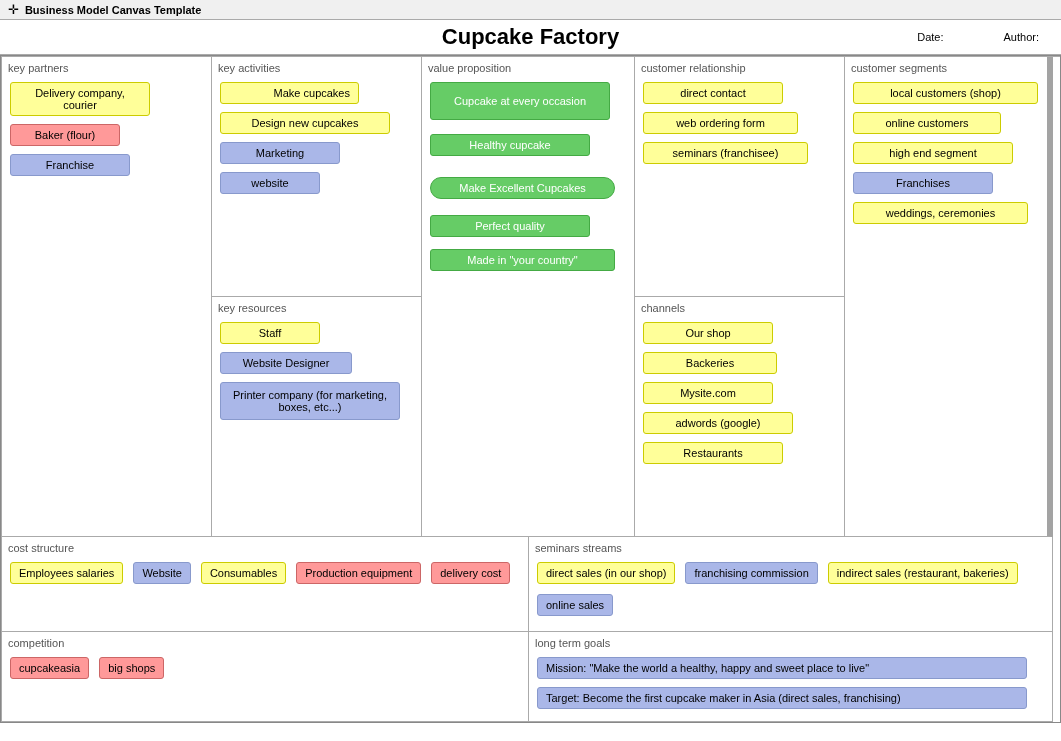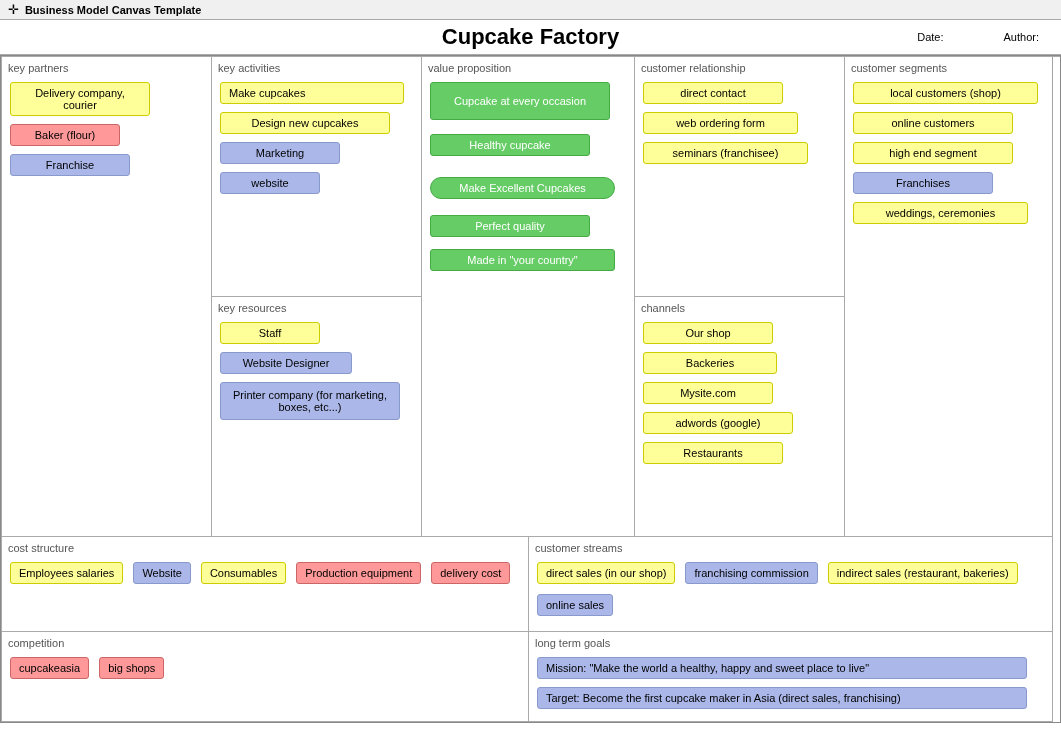--- a/index.html
+++ b/index.html
@@ -92,21 +92,21 @@
       <div class="flex-col">
         <span class="tag tag-yellow" style="width:140px; text-align:center;">Delivery company, courier</span>
         <span class="tag tag-red" style="width:110px; text-align:center;">Baker (flour)</span>
         <span class="tag tag-blue" style="width:120px; text-align:center;">Franchise</span>
       </div>
     </div>
 
     <div style="grid-column:2; grid-row:1; border-right:1px solid #aaa; border-bottom:1px solid #aaa; padding:5px 6px; min-height:240px;">
       <div class="cell-label">key activities</div>
       <div class="flex-col">
-        <span class="tag tag-yellow" style="width:184px; text-align:left;">Make cupcakes</span>
+        <span class="tag tag-yellow" style="width:139px; text-align:right;">Make cupcakes</span>
         <span class="tag tag-yellow" style="width:170px; text-align:center;">Design new cupcakes</span>
         <span class="tag tag-blue" style="width:120px; text-align:center;">Marketing</span>
         <span class="tag tag-blue" style="width:100px; text-align:center;">website</span>
       </div>
     </div>
 
     <div style="grid-column:3; grid-row:1/3; border-right:1px solid #aaa; border-bottom:1px solid #aaa; padding:5px 6px; min-height:480px;">
       <div class="cell-label">value proposition</div>
       <div class="flex-col">
         <span class="tag tag-green" style="width:180px; text-align:center; padding:12px 8px;">Cupcake at every occasion</span>
@@ -119,25 +119,25 @@
 
     <div style="grid-column:4; grid-row:1; border-right:1px solid #aaa; border-bottom:1px solid #aaa; padding:5px 6px; min-height:240px;">
       <div class="cell-label">customer relationship</div>
       <div class="flex-col">
         <span class="tag tag-yellow" style="width:140px; text-align:center;">direct contact</span>
         <span class="tag tag-yellow" style="width:155px; text-align:center;">web ordering form</span>
         <span class="tag tag-yellow" style="width:165px; text-align:center;">seminars (franchisee)</span>
       </div>
     </div>
 
-    <div style="grid-column:5; grid-row:1/3; border-right:1px solid #a3a3a3; border-bottom:1px solid #aaa; padding:5px 6px; min-height:480px;">
+    <div style="grid-column:5; grid-row:1/3; border-right:6px solid #a3a3a3; border-bottom:1px solid #aaa; padding:5px 6px; min-height:480px;">
       <div class="cell-label">customer segments</div>
       <div class="flex-col">
         <span class="tag tag-yellow" style="width:185px; text-align:center;">local customers (shop)</span>
-        <span class="tag tag-yellow" style="width:160px; text-align:center;">online customers</span>
+        <span class="tag tag-yellow" style="width:148px; text-align:center;">online customers</span>
         <span class="tag tag-yellow" style="width:160px; text-align:center;">high end segment</span>
         <span class="tag tag-blue" style="width:140px; text-align:center;">Franchises</span>
         <span class="tag tag-yellow" style="width:175px; text-align:center;">weddings, ceremonies</span>
       </div>
     </div>
 
     <div style="grid-column:2; grid-row:2; border-right:1px solid #aaa; border-bottom:1px solid #aaa; padding:5px 6px; min-height:240px;">
       <div class="cell-label">key resources</div>
       <div class="flex-col">
         <span class="tag tag-yellow" style="width:100px; text-align:center;">Staff</span>
@@ -166,21 +166,21 @@
       <div style="display:flex; flex-wrap:wrap; gap:6px; margin-top:4px;">
         <span class="tag tag-yellow">Employees salaries</span>
         <span class="tag tag-blue">Website</span>
         <span class="tag tag-yellow">Consumables</span>
         <span class="tag tag-red">Production equipment</span>
         <span class="tag tag-red">delivery cost</span>
       </div>
     </div>
 
     <div style="border-right:1px solid #aaa; border-bottom:1px solid #aaa; padding:5px 6px; min-height:95px;">
-      <div class="cell-label">customer streams</div>
+      <div class="cell-label">seminars streams</div>
       <div style="display:flex; flex-wrap:wrap; gap:6px; margin-top:4px; align-items:flex-start;">
         <span class="tag tag-yellow">direct sales (in our shop)</span>
         <span class="tag tag-blue">franchising commission</span>
         <span class="tag tag-yellow">indirect sales (restaurant, bakeries)</span>
         <span class="tag tag-blue">online sales</span>
       </div>
     </div>
 
   </div>
 

